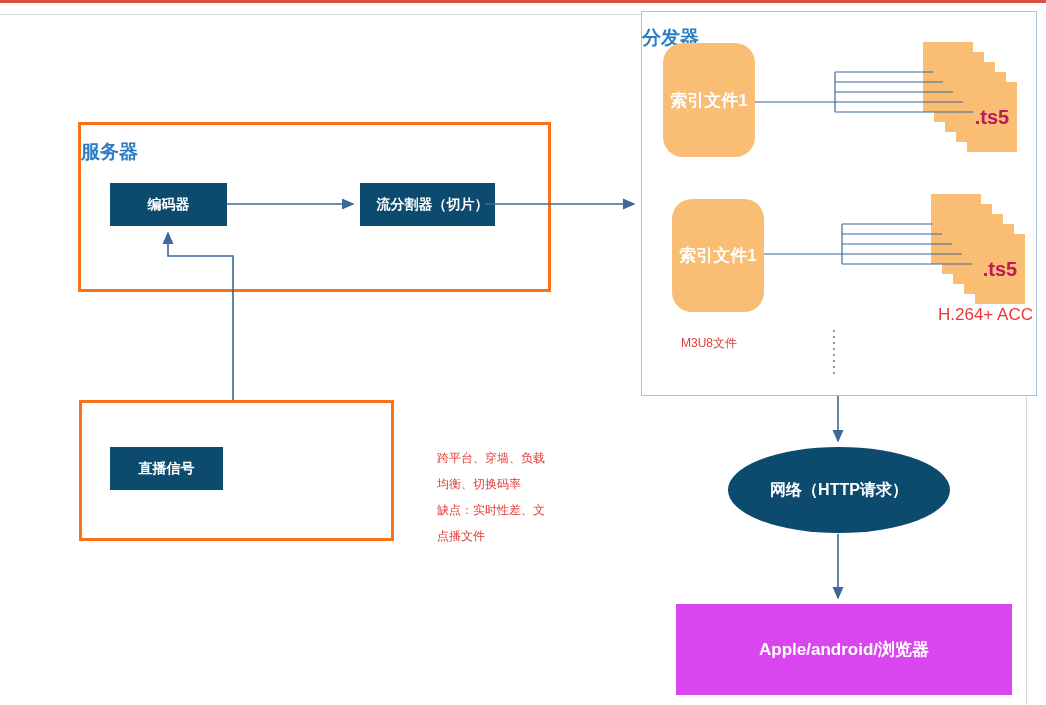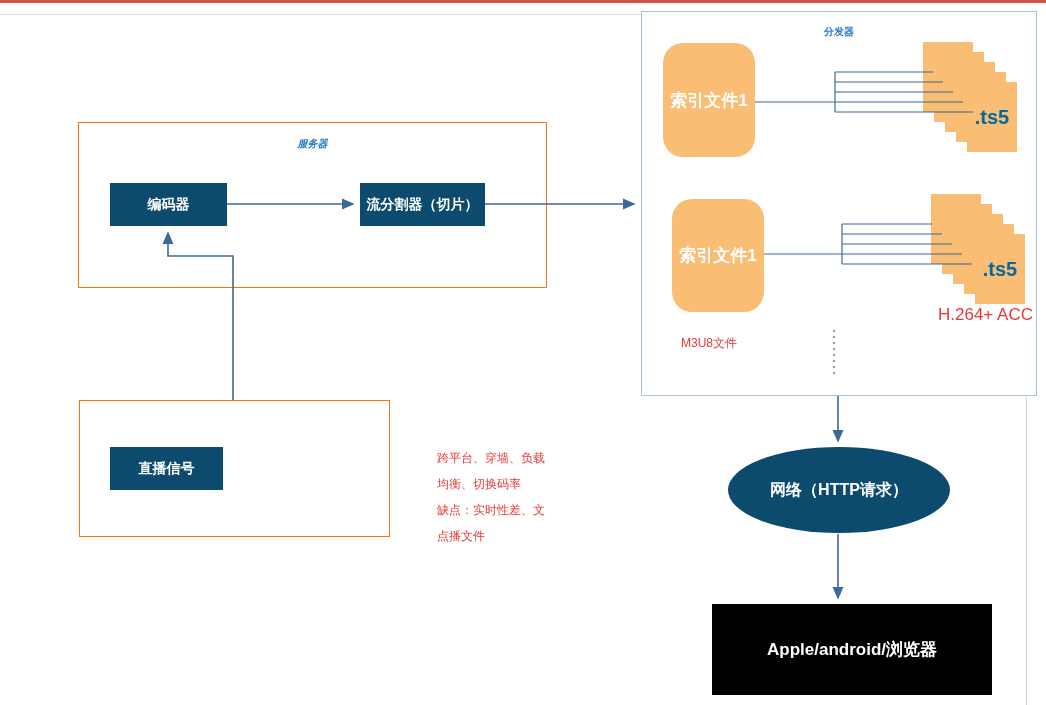--- a/index.html
+++ b/index.html
@@ -5,57 +5,57 @@
   html,body{margin:0;padding:0;background:#ffffff;}
   body{font-family:"Liberation Sans","DejaVu Sans",sans-serif;}
   .canvas{position:relative;width:1046px;height:705px;background:#fff;overflow:hidden;}
 
   
   .top-red-line{position:absolute;left:0;top:0;width:1046px;height:3px;background:#d94f43;}
   .page-hline{position:absolute;left:0;top:14px;width:641px;height:1px;background:#dadada;}
   .page-vline{position:absolute;left:1026px;top:397px;width:1px;height:308px;background:#ccd6de;}
 
   
-  .group{position:absolute;background:#fff;border:1px solid #f97316;font-style:italic;}
-  .group-title{position:absolute;width:100%;text-align:center;color:#2b7cc6;font-weight:bold;font-size:10px;}
+  .group{position:absolute;background:#fff;border:3px solid #f97316;}
+  .group-title{position:absolute;width:100%;text-align:left;color:#2b7cc6;font-weight:bold;font-size:19px;}
   .server-box{left:78px;top:122px;width:467px;height:164px;}
   .source-box{left:79px;top:400px;width:309px;height:135px;}
   .dist-box{position:absolute;left:641px;top:11px;width:394px;height:383px;border:1px solid #a9c4d9;background:#fff;}
 
   
   .gnode{position:absolute;background:#0c4a6e;color:#fff;font-weight:bold;font-size:14px;
          display:flex;align-items:center;justify-content:center;text-align:center;}
   .n-encoder{left:110px;top:183px;width:117px;height:43px;}
-  .n-splitter{left:360px;top:183px;width:125px;height:43px;}
+  .n-splitter{left:360px;top:183px;width:125px;height:43px;padding-left:10px;}
   .n-live{left:110px;top:447px;width:113px;height:43px;}
   .n-vod{left:268px;top:447px;width:90px;height:43px;}
 
   
   .onode{position:absolute;background:#f9bd74;color:#fff;font-weight:bold;font-size:17px;
          display:flex;align-items:center;justify-content:center;border-radius:20px;}
   .n-index1{left:663px;top:43px;width:92px;height:114px;}
   .n-index2{left:672px;top:199px;width:92px;height:113px;}
 
   
   .ts-sheet{position:absolute;width:50px;height:70px;background:#f9bd74;}
-  .ts-front{display:flex;align-items:center;justify-content:center;color:#0369a1;font-weight:bold;font-size:20px;}
+  .ts-front{display:flex;align-items:center;justify-content:center;color:#be185d;font-weight:bold;font-size:20px;}
 
   
   .red-note{position:absolute;color:#e43935;font-size:12px;line-height:26px;white-space:nowrap;}
   .lbl-m3u8{left:681px;top:330px;}
   .lbl-codec{left:938px;top:302px;font-size:17px;}
   .notes{left:437px;top:445px;}
 
   
   .ellipse{position:absolute;left:728px;top:447px;width:222px;height:86px;border-radius:50%;
            background:#0c4a6e;color:#fff;font-weight:bold;font-size:16px;
            display:flex;align-items:center;justify-content:center;white-space:nowrap;}
 
   
-  .client-box{position:absolute;left:712px;top:604px;width:280px;height:91px;background:#000000;
+  .client-box{position:absolute;left:676px;top:604px;width:336px;height:91px;background:#d946ef;
               color:#fff;font-weight:bold;font-size:17px;
               display:flex;align-items:center;justify-content:center;white-space:nowrap;}
 
   svg.overlay{position:absolute;left:0;top:0;width:1046px;height:705px;pointer-events:none;}
 </style>
 </head>
 <body>
 
 <div class="canvas">
 

